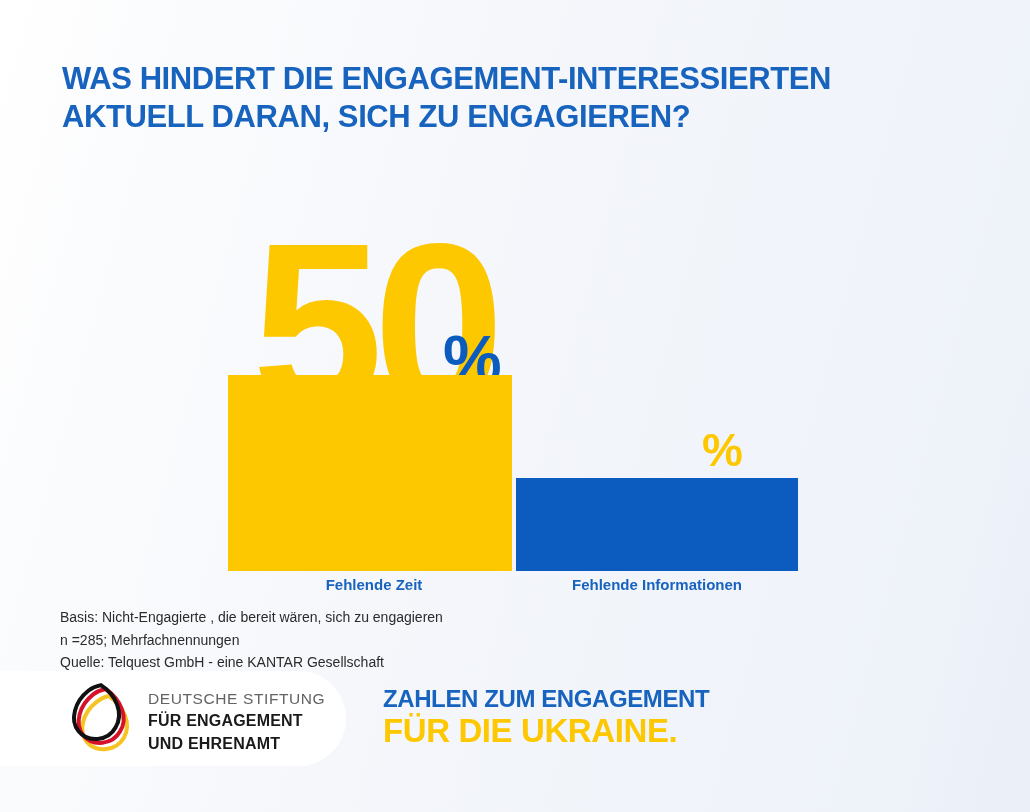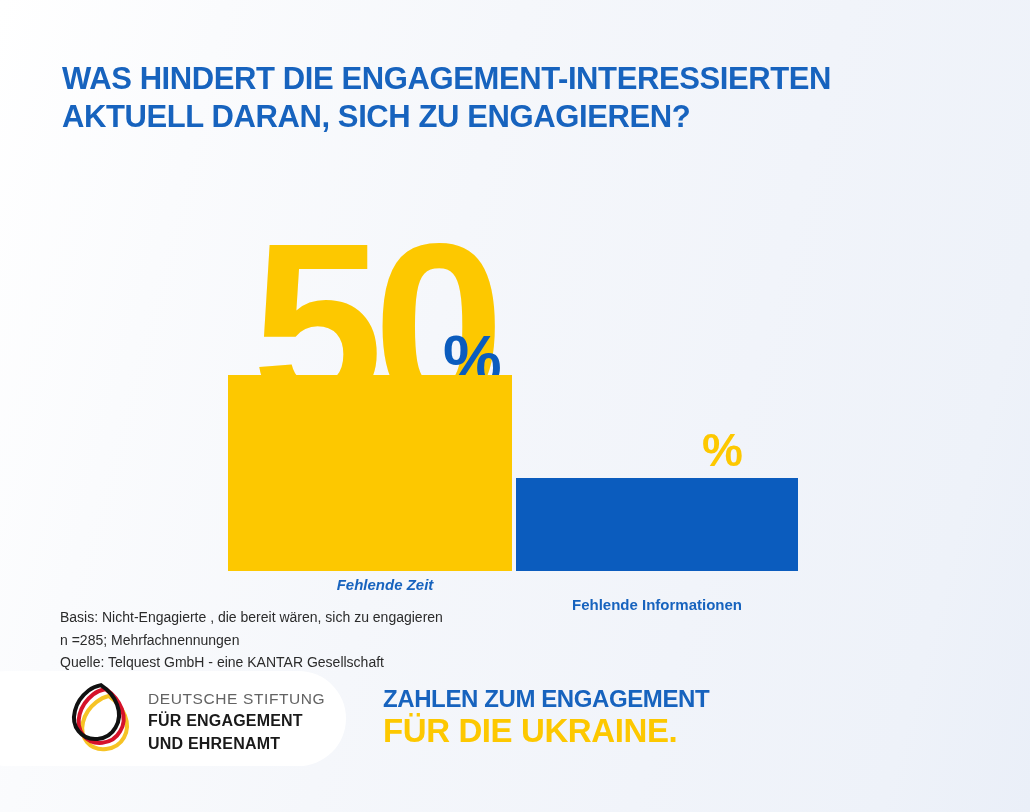--- a/index.html
+++ b/index.html
@@ -121,22 +121,22 @@
 
   
   .bar-label {
     position: absolute;
     top: 576px;
     text-align: center;
     color: #1763BE;
     font-size: 15px;
     font-weight: bold;
   }
-  #label-zeit { left: 243px; width: 284px; font-style: italic; }
-  #label-info { left: 516px; width: 282px; margin-top: 20px; }
+  #label-zeit { left: 232px; width: 284px; }
+  #label-info { left: 516px; width: 282px; }
 
   
   .footnotes {
     position: absolute;
     left: 60px;
     top: 606px;
     color: #2b2b2b;
     font-size: 14px;
     line-height: 1.62;
   }

